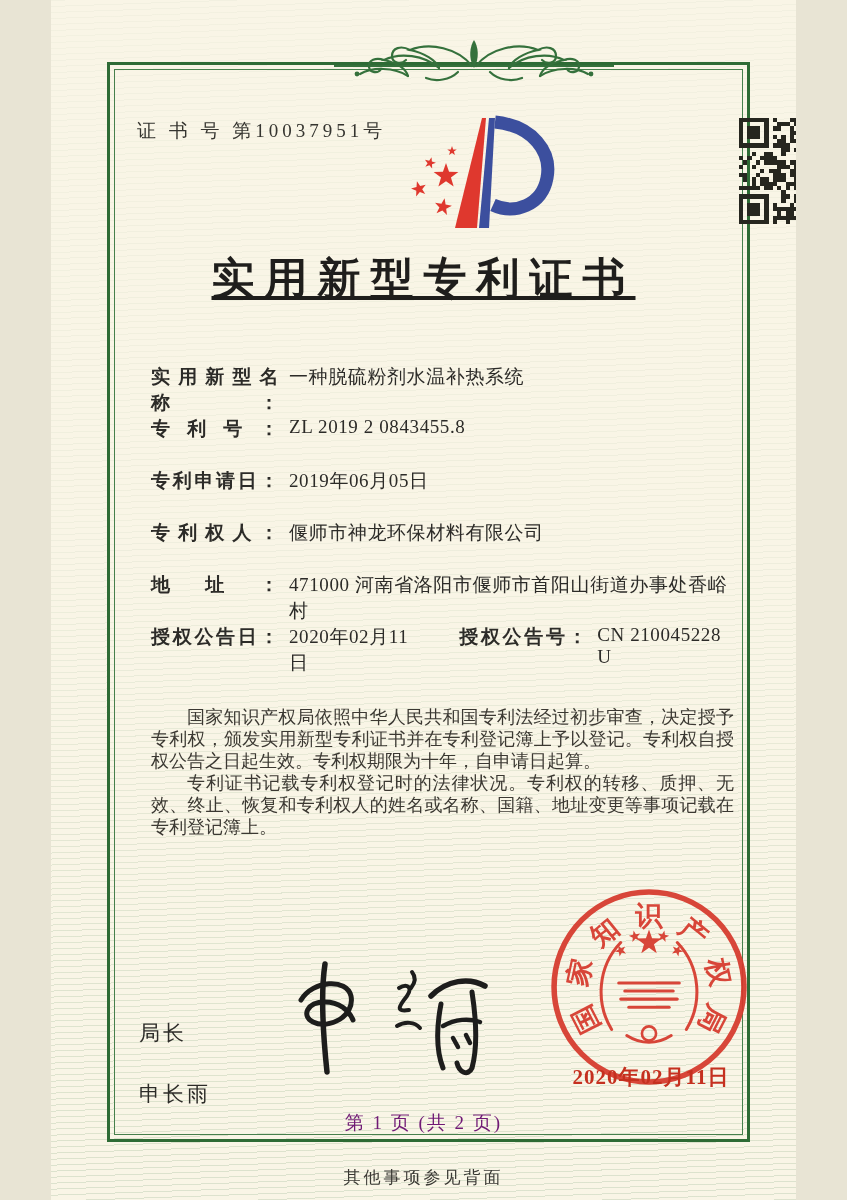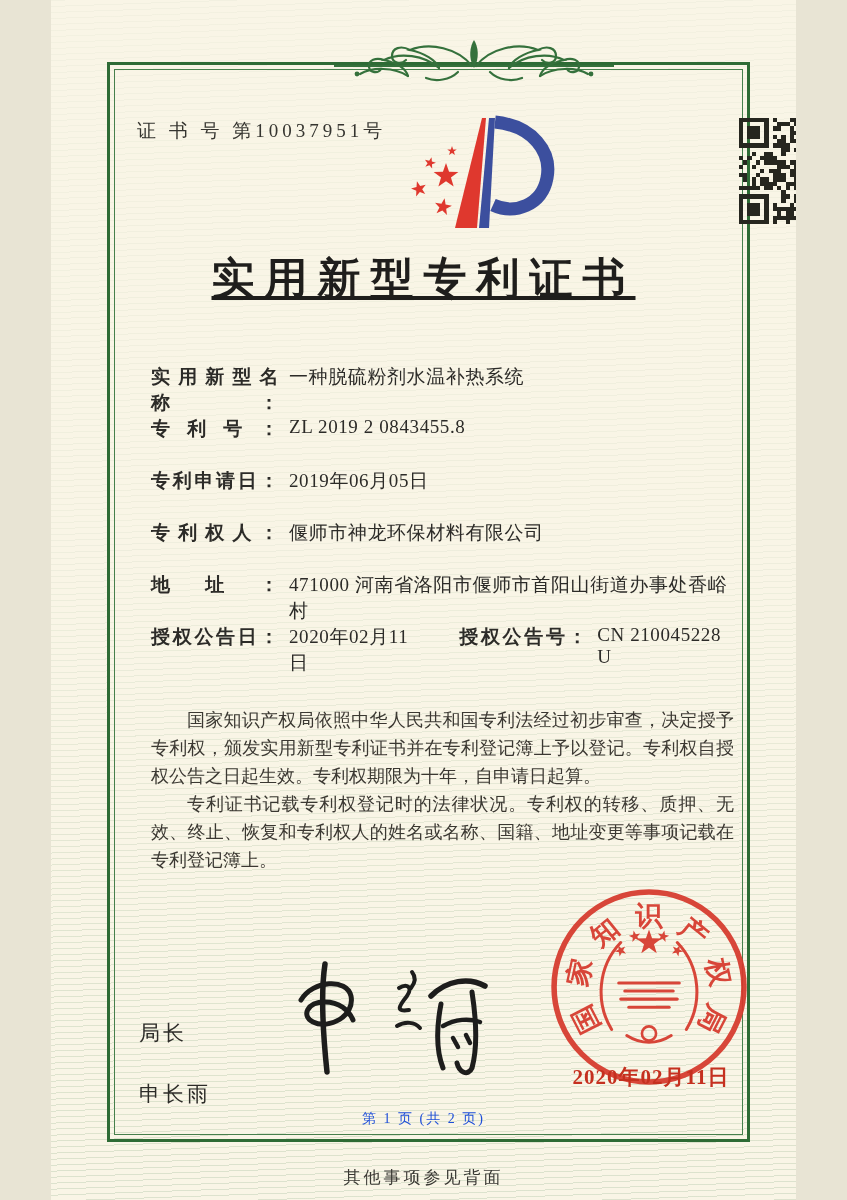--- a/index.html
+++ b/index.html
@@ -31,30 +31,30 @@
     position:absolute;top:250px;left:0;right:0;text-align:center;
     font-size:43px;font-weight:bold;letter-spacing:10px;color:#1f1e1c;z-index:2;text-decoration:underline;
   }
   .fields{position:absolute;top:364px;left:100px;right:58px;z-index:2;}
   .field-row{display:flex;align-items:flex-start;height:52px;font-size:19px;color:#2c2b28;}
   .field-label{flex:none;width:128px;text-align:justify;text-align-last:justify;letter-spacing:.5px;font-weight:bold;}
   .field-value{margin-left:10px;letter-spacing:.6px;}
   .pair{display:flex;}
   .pair-right{margin-left:34px;}
   .paras{position:absolute;top:706px;left:100px;right:62px;z-index:2;}
-  .paras p{margin:0;font-size:18px;line-height:28px;text-indent:2em;text-align:justify;color:#3b3832;}
+  .paras p{margin:0;font-size:18px;line-height:22px;text-indent:2em;text-align:justify;color:#3b3832;}
   .officer{position:absolute;left:88px;top:986px;font-size:21px;letter-spacing:3px;color:#2c2b28;z-index:2;}
   .officer div{margin-bottom:20px;margin-top:33px;}
   .signature{position:absolute;left:222px;top:950px;width:220px;height:130px;z-index:3;}
   .seal{position:absolute;left:497px;top:886px;width:202px;height:202px;z-index:2;opacity:.93;}
   .seal-date{
     position:absolute;left:505px;top:1063px;width:190px;text-align:center;
     color:#c5301f;font-size:21px;letter-spacing:1px;z-index:3;font-weight:bold;
   }
-  .page-indicator{position:absolute;top:1110px;left:0;right:0;text-align:center;font-size:14px;letter-spacing:2px;color:#1d4ed8;z-index:2;}
+  .page-indicator{position:absolute;top:1110px;left:0;right:0;text-align:center;font-size:19px;letter-spacing:2px;color:#701a75;z-index:2;}
   .back-note{position:absolute;top:1166px;left:0;right:0;text-align:center;font-size:17px;letter-spacing:3px;color:#3a3934;z-index:2;}
   svg{display:block;}
 </style>
 </head>
 <body>
 
 <div class="page">
 
   <div class="frame">
     <div class="frame-inner"></div>

